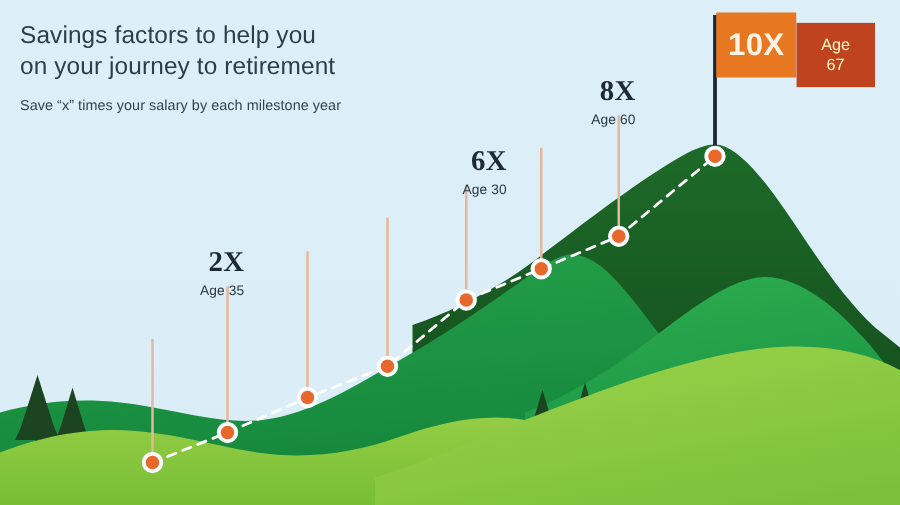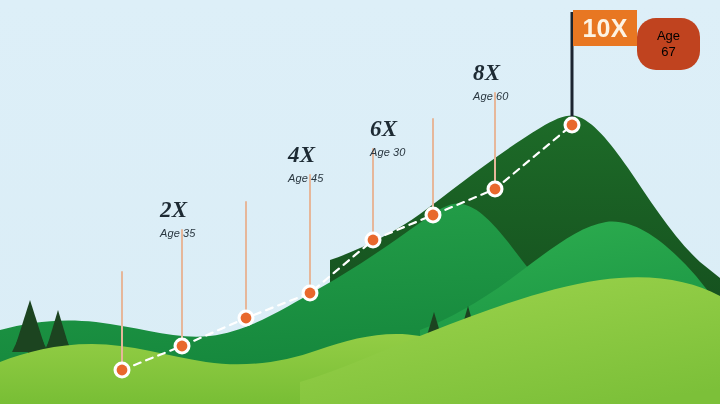--- a/index.html
+++ b/index.html
@@ -47,23 +47,22 @@
     line-height: 15px;
     color: #35424E;
     font-weight: 400;
     letter-spacing: 0.05px;
   }
 
   
   .milestone {
     position: absolute;
     z-index: 18;
-    text-align: left;
+    text-align: right;
     white-space: nowrap;
-    font-style: italic;
   }
   .ms-factor {
     font-family: "Liberation Serif", serif;
     font-size: 23px;
     line-height: 23px;
     font-weight: 700;
     color: #1D2A33;
     letter-spacing: 0.3px;
   }
   .ms-age {
@@ -78,49 +77,48 @@
   
   .flag {
     position: absolute;
     z-index: 22;
   }
   .flag-factor {
     position: absolute;
     left: 0;
     top: 0;
     width: 64px;
-    height: 36px;
+    height: 52px;
     background: #E87722;
     color: #FDF3E3;
     font-family: "Liberation Sans", sans-serif;
     font-size: 25px;
     font-weight: 700;
     display: flex;
     align-items: center;
     justify-content: center;
     letter-spacing: 0.2px;
   }
   .flag-age {
     position: absolute;
     left: 64px;
     top: 8px;
     width: 63px;
     height: 52px;
     background: #C0431F;
-    color: #000000;
+    color: #fef9c3;
     font-size: 13px;
     line-height: 16px;
     font-weight: 400;
     display: flex;
     flex-direction: column;
     align-items: center;
     justify-content: center;
     text-align: center;
     clip-path: polygon(0 0, 100% 0, 100% 100%, 78% 50%, 100% 100%, 0 100%);
-    border-radius: 19px;
   }
   .flag-age span { display: block; }
 </style>
 </head>
 <body>
 
 <div id="infographic">
 
   <svg id="scene" viewBox="0 0 720 404" preserveAspectRatio="none">
     <defs>
@@ -240,32 +238,33 @@
       <circle cx="373" cy="240" r="5.4" fill="#E8682C"></circle>
       <circle cx="433" cy="215" r="8.5" fill="#FFFFFF"></circle>
       <circle cx="433" cy="215" r="5.4" fill="#E8682C"></circle>
       <circle cx="495" cy="189" r="8.5" fill="#FFFFFF"></circle>
       <circle cx="495" cy="189" r="5.4" fill="#E8682C"></circle>
       <circle cx="572" cy="125" r="8.5" fill="#FFFFFF"></circle>
       <circle cx="572" cy="125" r="5.4" fill="#E8682C"></circle>
     </g>
   </svg>
 
+  <div class="head">
+    <h1 class="head-title">Savings factors to help you
+on your journey to retirement</h1>
+    <p class="head-sub">Save “x” times your salary by each milestone year</p>
+  </div>
 
 
   <div class="milestone" style="left:160px; top:198px">
     <div class="ms-factor">2X</div>
     <div class="ms-age">Age 35</div>
   </div>
 
 
-  <div class="milestone" style="left:288px; top:143px">
-    <div class="ms-factor">4X</div>
-    <div class="ms-age">Age 45</div>
-  </div>
 
   <div class="milestone" style="left:370px; top:117px">
     <div class="ms-factor">6X</div>
     <div class="ms-age">Age 30</div>
   </div>
 
 
   <div class="milestone" style="left:473px; top:61px">
     <div class="ms-factor">8X</div>
     <div class="ms-age">Age 60</div>

